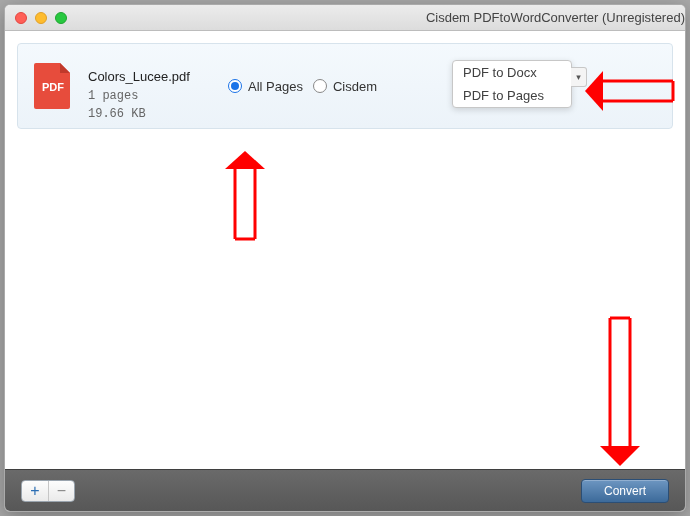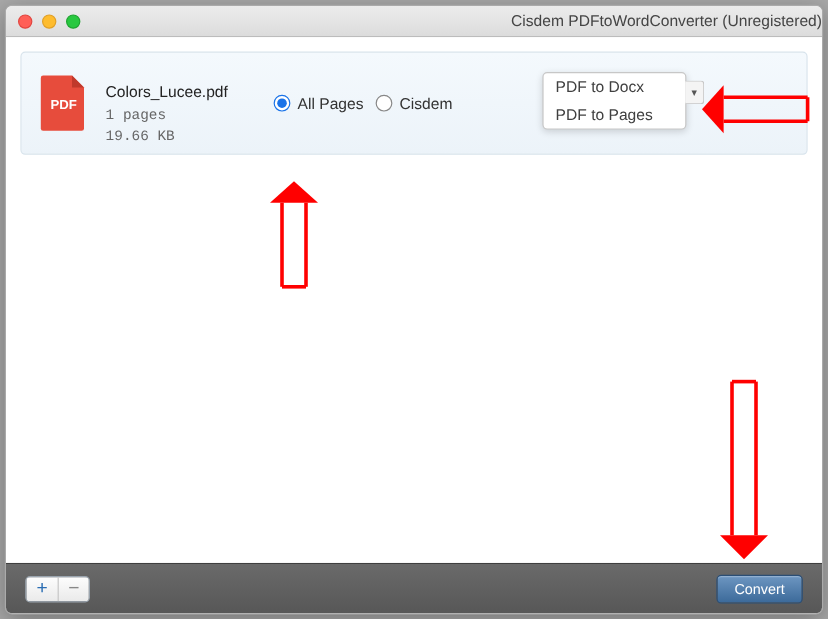--- a/index.html
+++ b/index.html
@@ -147,21 +147,21 @@
       width:26px;
       border:none;
       background:transparent;
       font-size:16px;
       line-height:18px;
       color:#2a6db3;
       cursor:pointer;
     }
     .addremove button.minus{ color:#888; border-left:1px solid #c6c6c6;}
     .convert-btn{
-      width:72px; height:24px;
+      width:88px; height:24px;
       border:1px solid #2b4e75;
       border-radius:4px;
       background:linear-gradient(#6d96c1,#3c6a9a);
       color:#fff;
       font-size:12px;
       cursor:pointer;
       box-shadow:inset 0 1px 0 rgba(255,255,255,0.25);
     }
     
     .arrow { position:absolute; pointer-events:none; }

